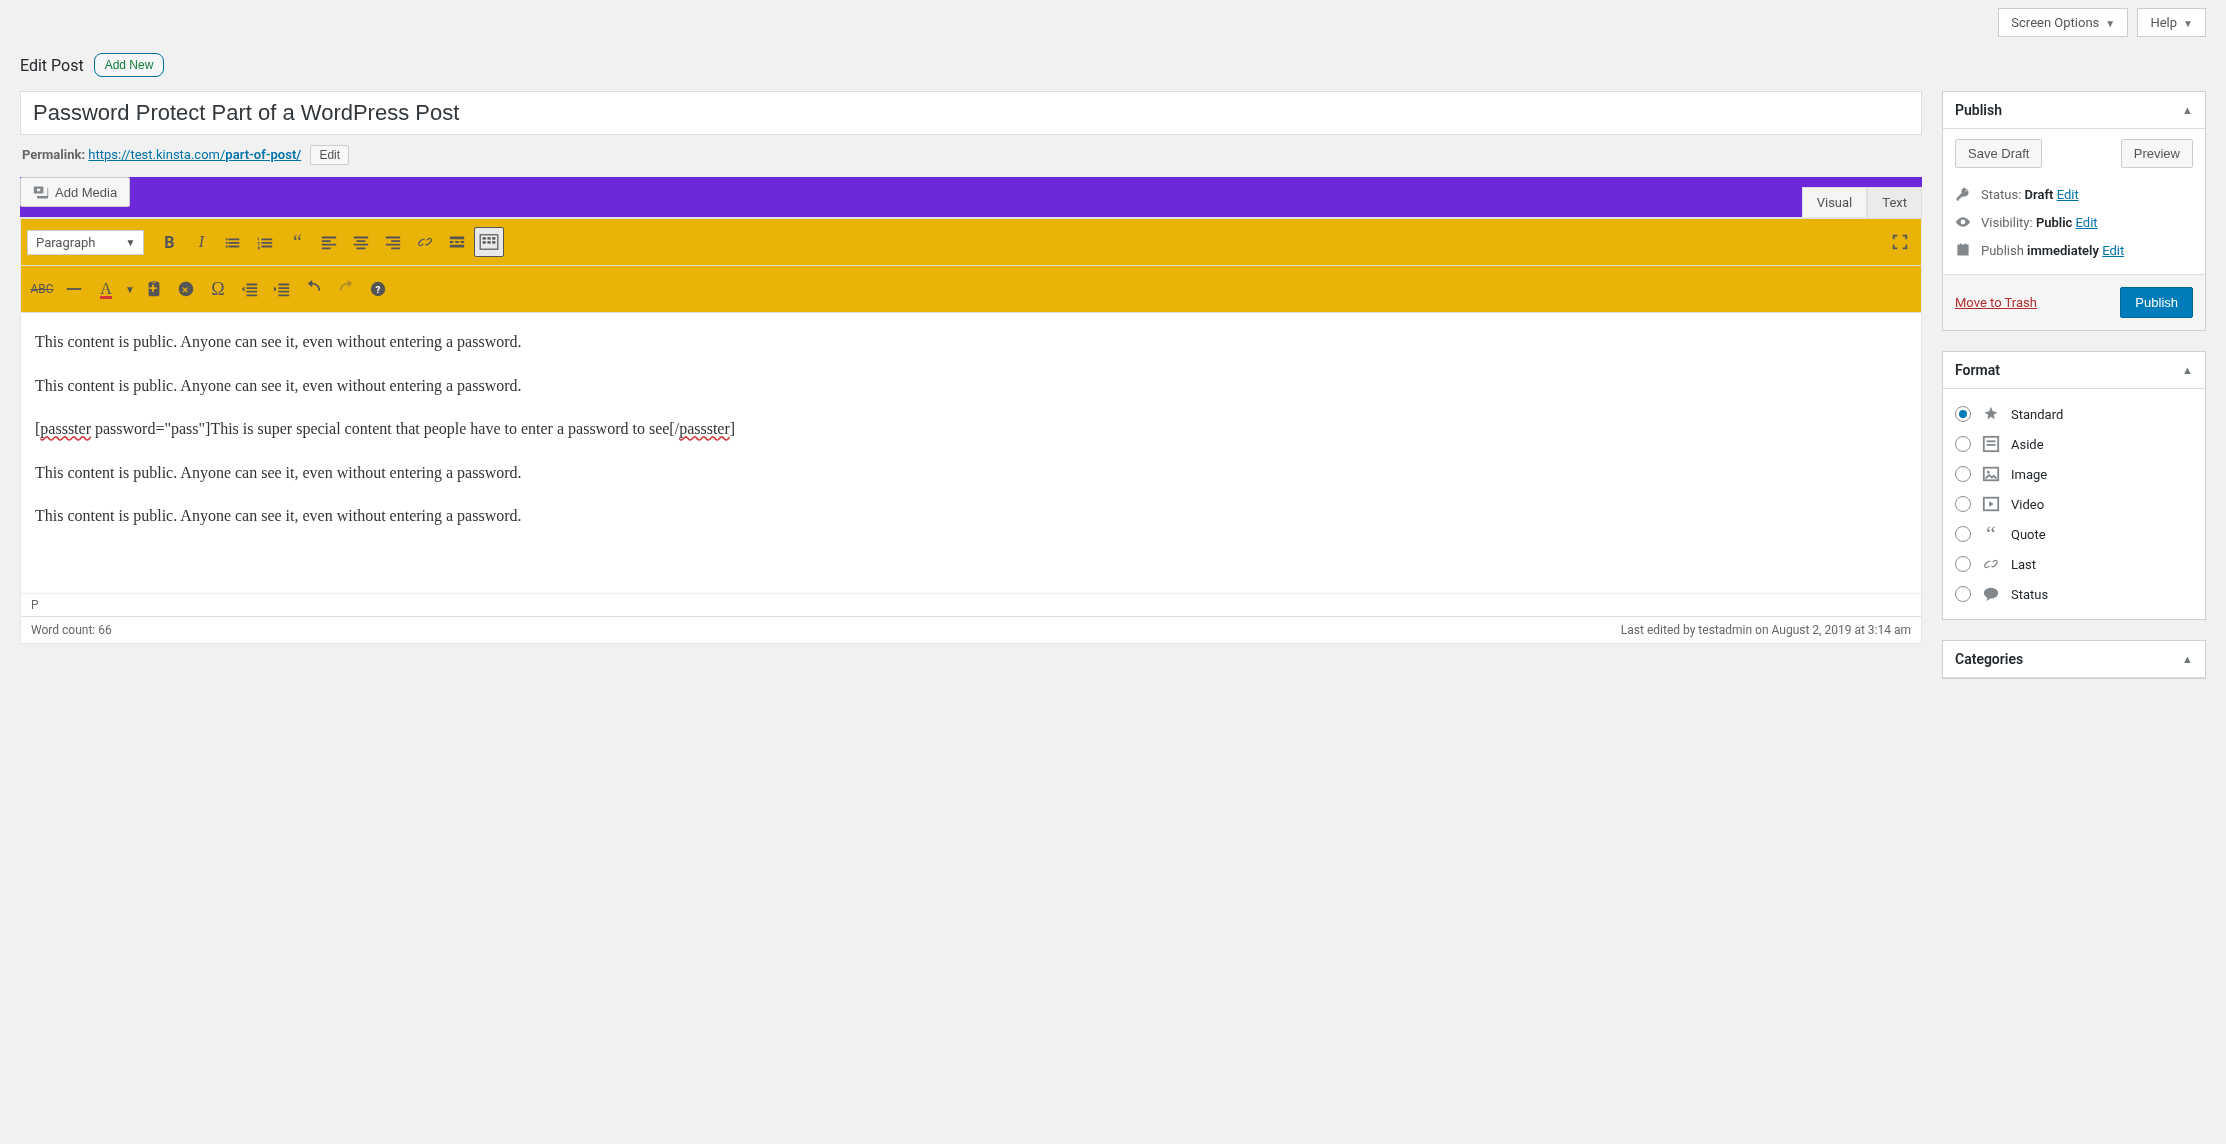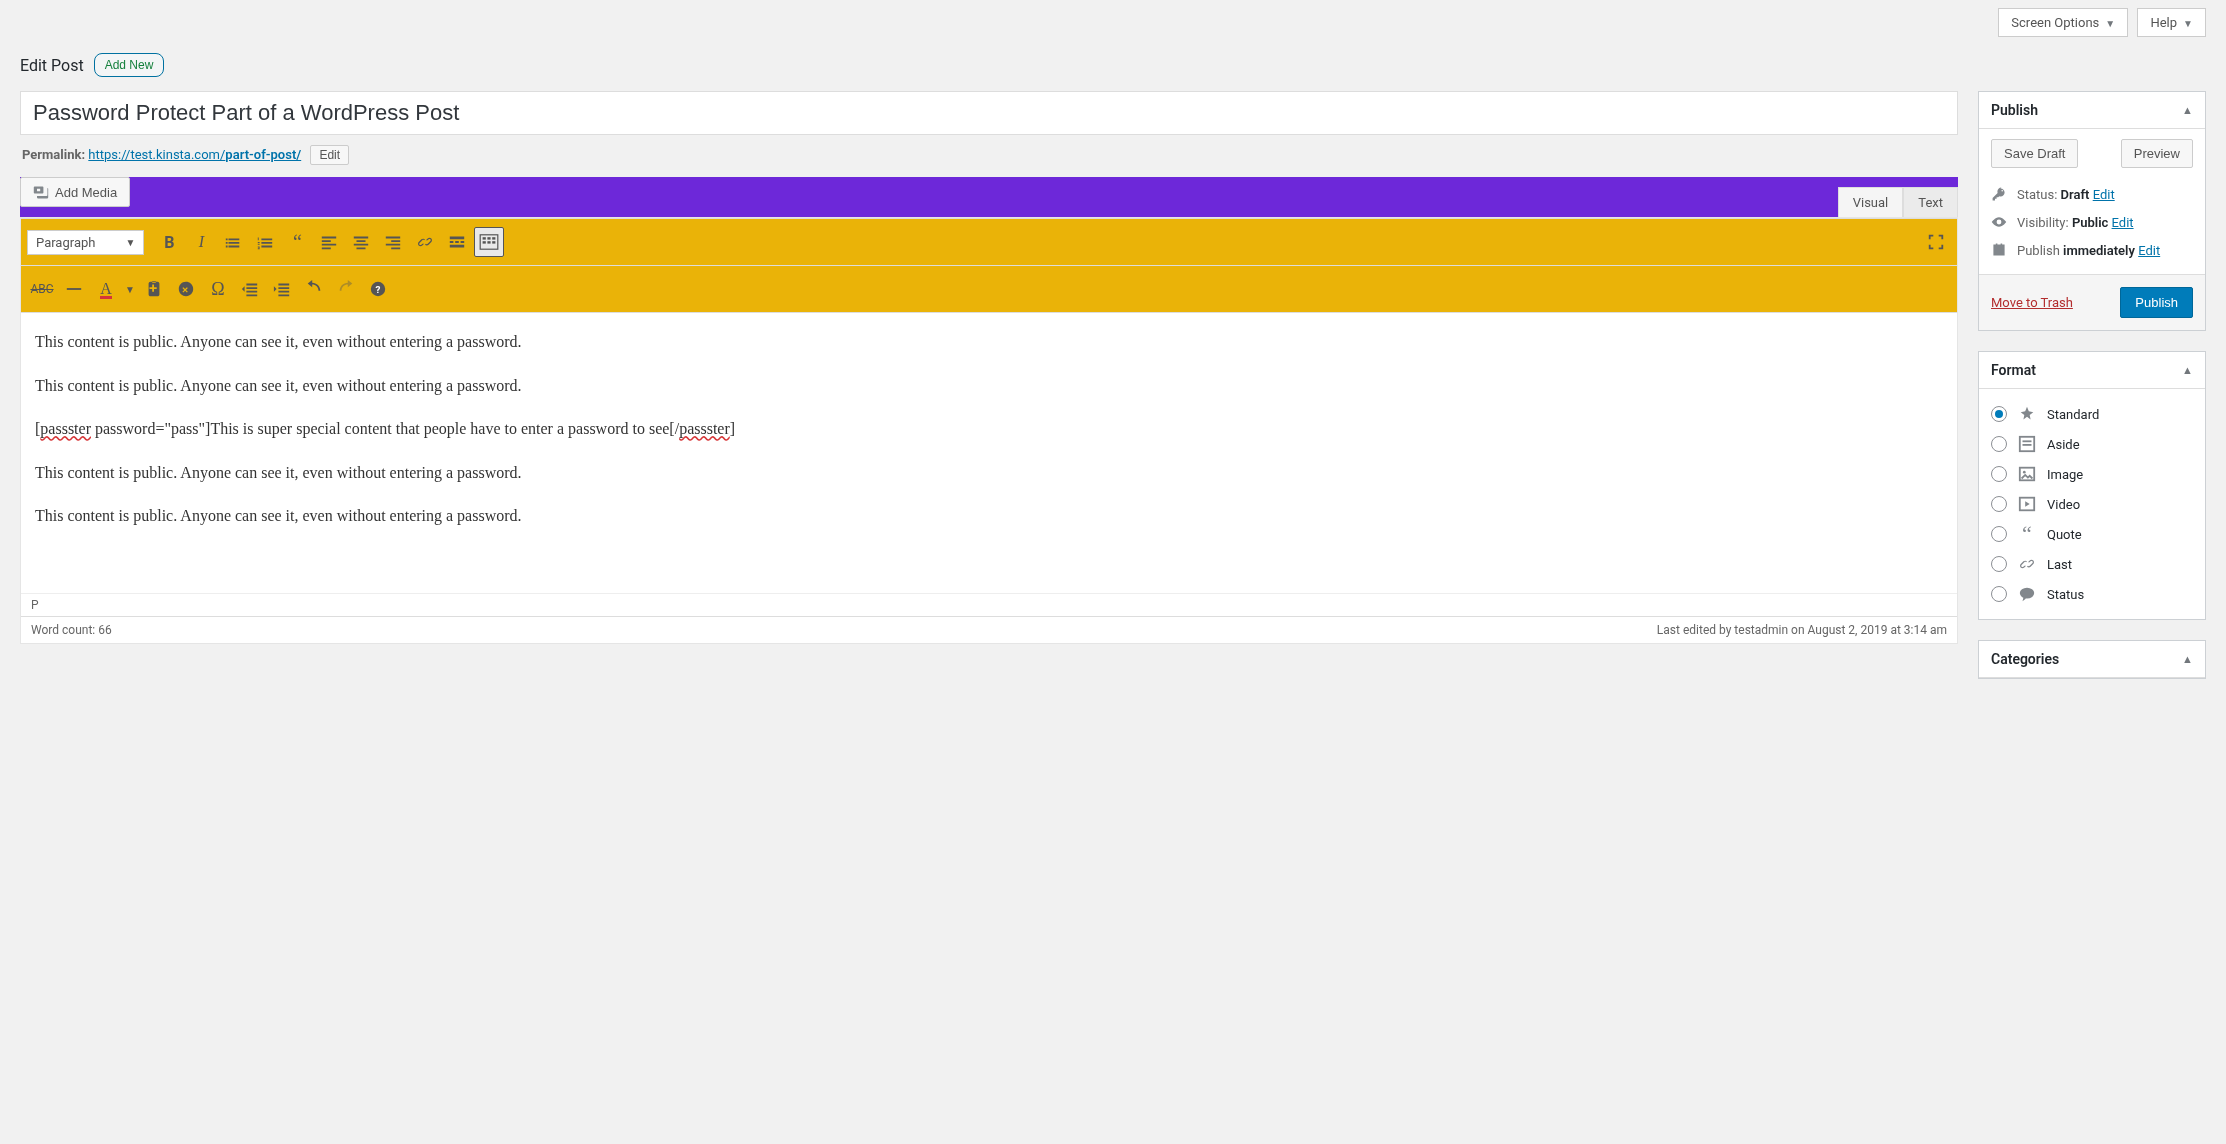--- a/index.html
+++ b/index.html
@@ -6,21 +6,21 @@
 body { font-family: -apple-system, BlinkMacSystemFont, "Segoe UI", Roboto, sans-serif; background: #f1f1f1; color: #23282d; font-size: 13px; }
 .wrap { padding: 10px 20px 20px 20px; }
 .top-controls { text-align: right; padding: 8px 20px 0 0; }
 .top-btn { display: inline-block; background: #fff; border: 1px solid #ccc; padding: 6px 12px; font-size: 13px; color: #555; cursor: pointer; margin-left: 6px; }
 .top-btn .tri { margin-left: 6px; font-size: 10px; color: #72777c; }
 .page-heading { display: flex; align-items: center; gap: 10px; margin: 6px 0 14px 0; }
 .page-heading h1 { font-size: 16px; font-weight: 400; color: #23282d; }
 .add-new-btn { border: 1px solid #0071a1; color: #15803d; background: #f3f5f6; padding: 4px 10px; font-size: 12px; cursor: pointer; border-radius: 8px; }
 .columns { display: flex; gap: 20px; }
 .col-main { flex: 1; }
-.col-side { width: 228px; }
+.col-side { width: 264px; }
 .title-input { width: 100%; font-size: 22px; padding: 8px 12px; border: 1px solid #ddd; background: #fff; color: #32373c; }
 .permalink-row { padding: 10px 0 12px 2px; font-size: 13px; color: #666; }
 .permalink-row a { color: #0073aa; text-decoration: underline; }
 .permalink-row .slug { font-weight: 600; }
 .small-btn { border: 1px solid #ccc; background: #f7f7f7; padding: 2px 8px; font-size: 12px; cursor: pointer; margin-left: 6px; border-radius: 2px; color: #555; }
 .editor-box { border: 1px solid #e5e5e5; background: #fff; }
 .editor-top { display: flex; justify-content: space-between; align-items: flex-end; background: #6d28d9; }
 .add-media-btn { border: 1px solid #ccc; background: #f7f7f7; padding: 6px 12px; font-size: 13px; cursor: pointer; border-radius: 2px; display: inline-flex; align-items: center; gap: 6px; margin: 0 0 10px 0; color: #555; }
 .editor-tabs { display: flex; }
 .editor-tab { border: 1px solid #ddd; border-bottom: none; background: #ebebeb; padding: 7px 14px; font-size: 13px; cursor: pointer; color: #555; }

